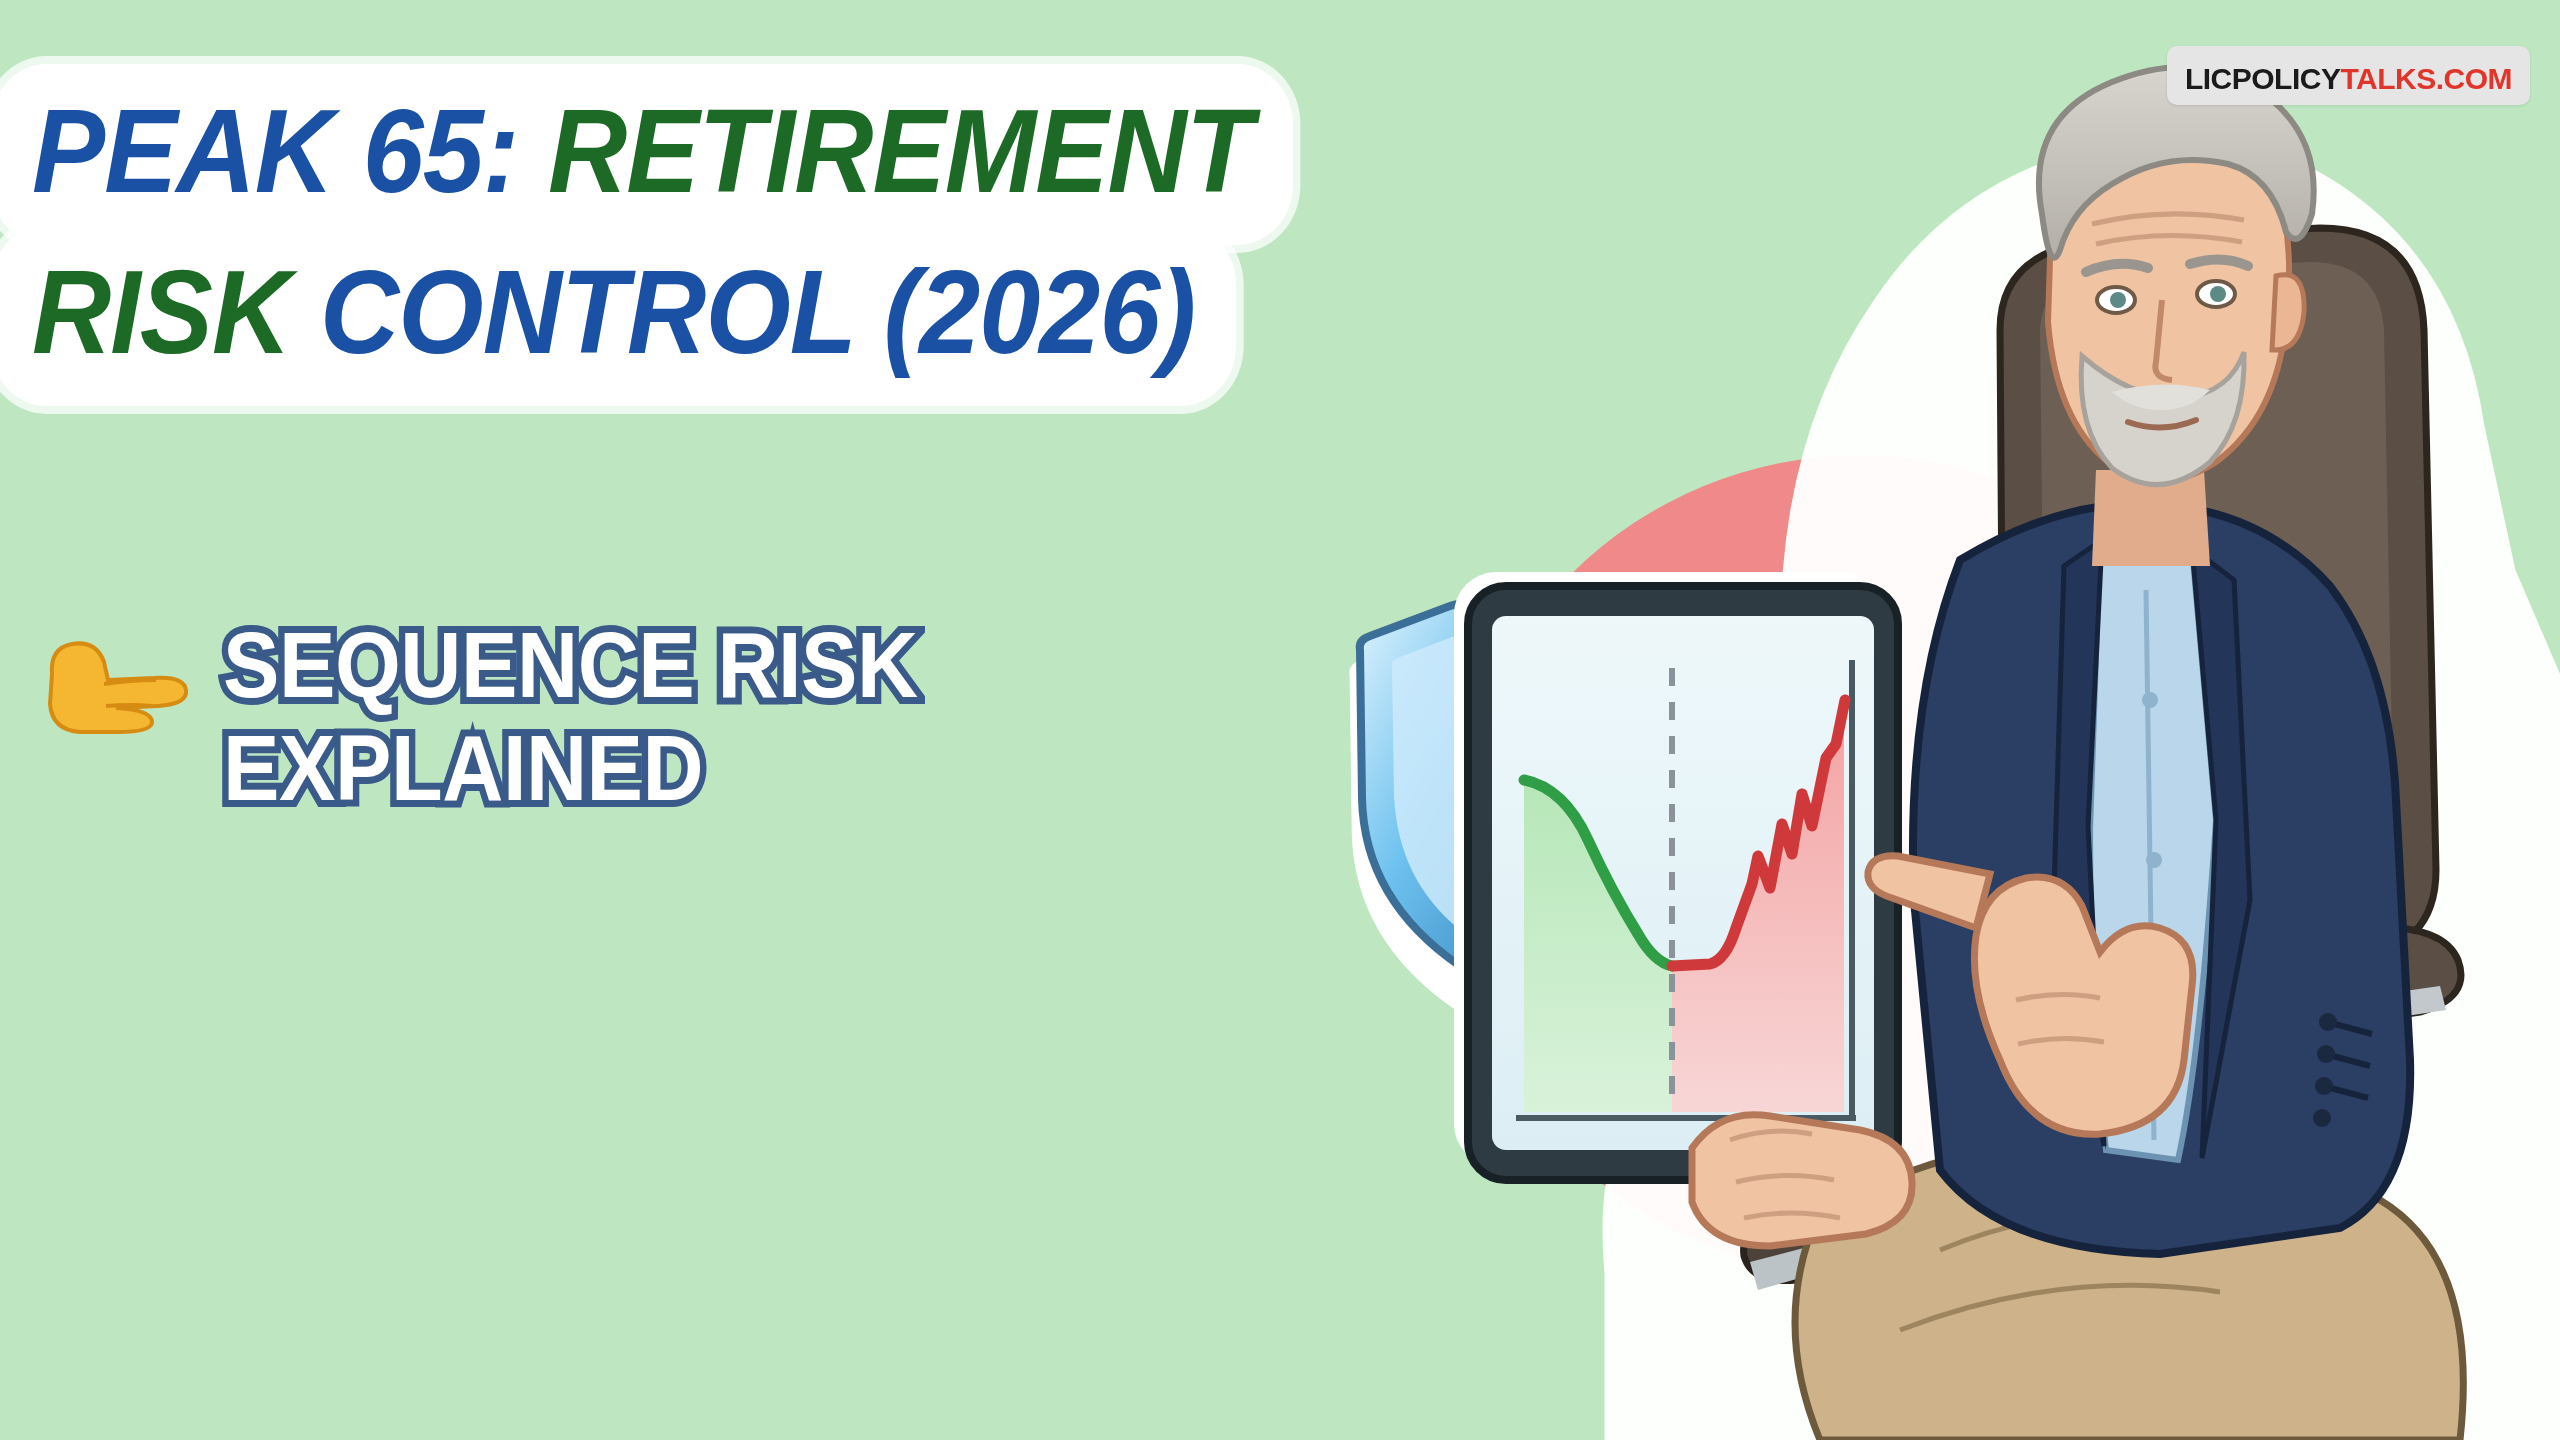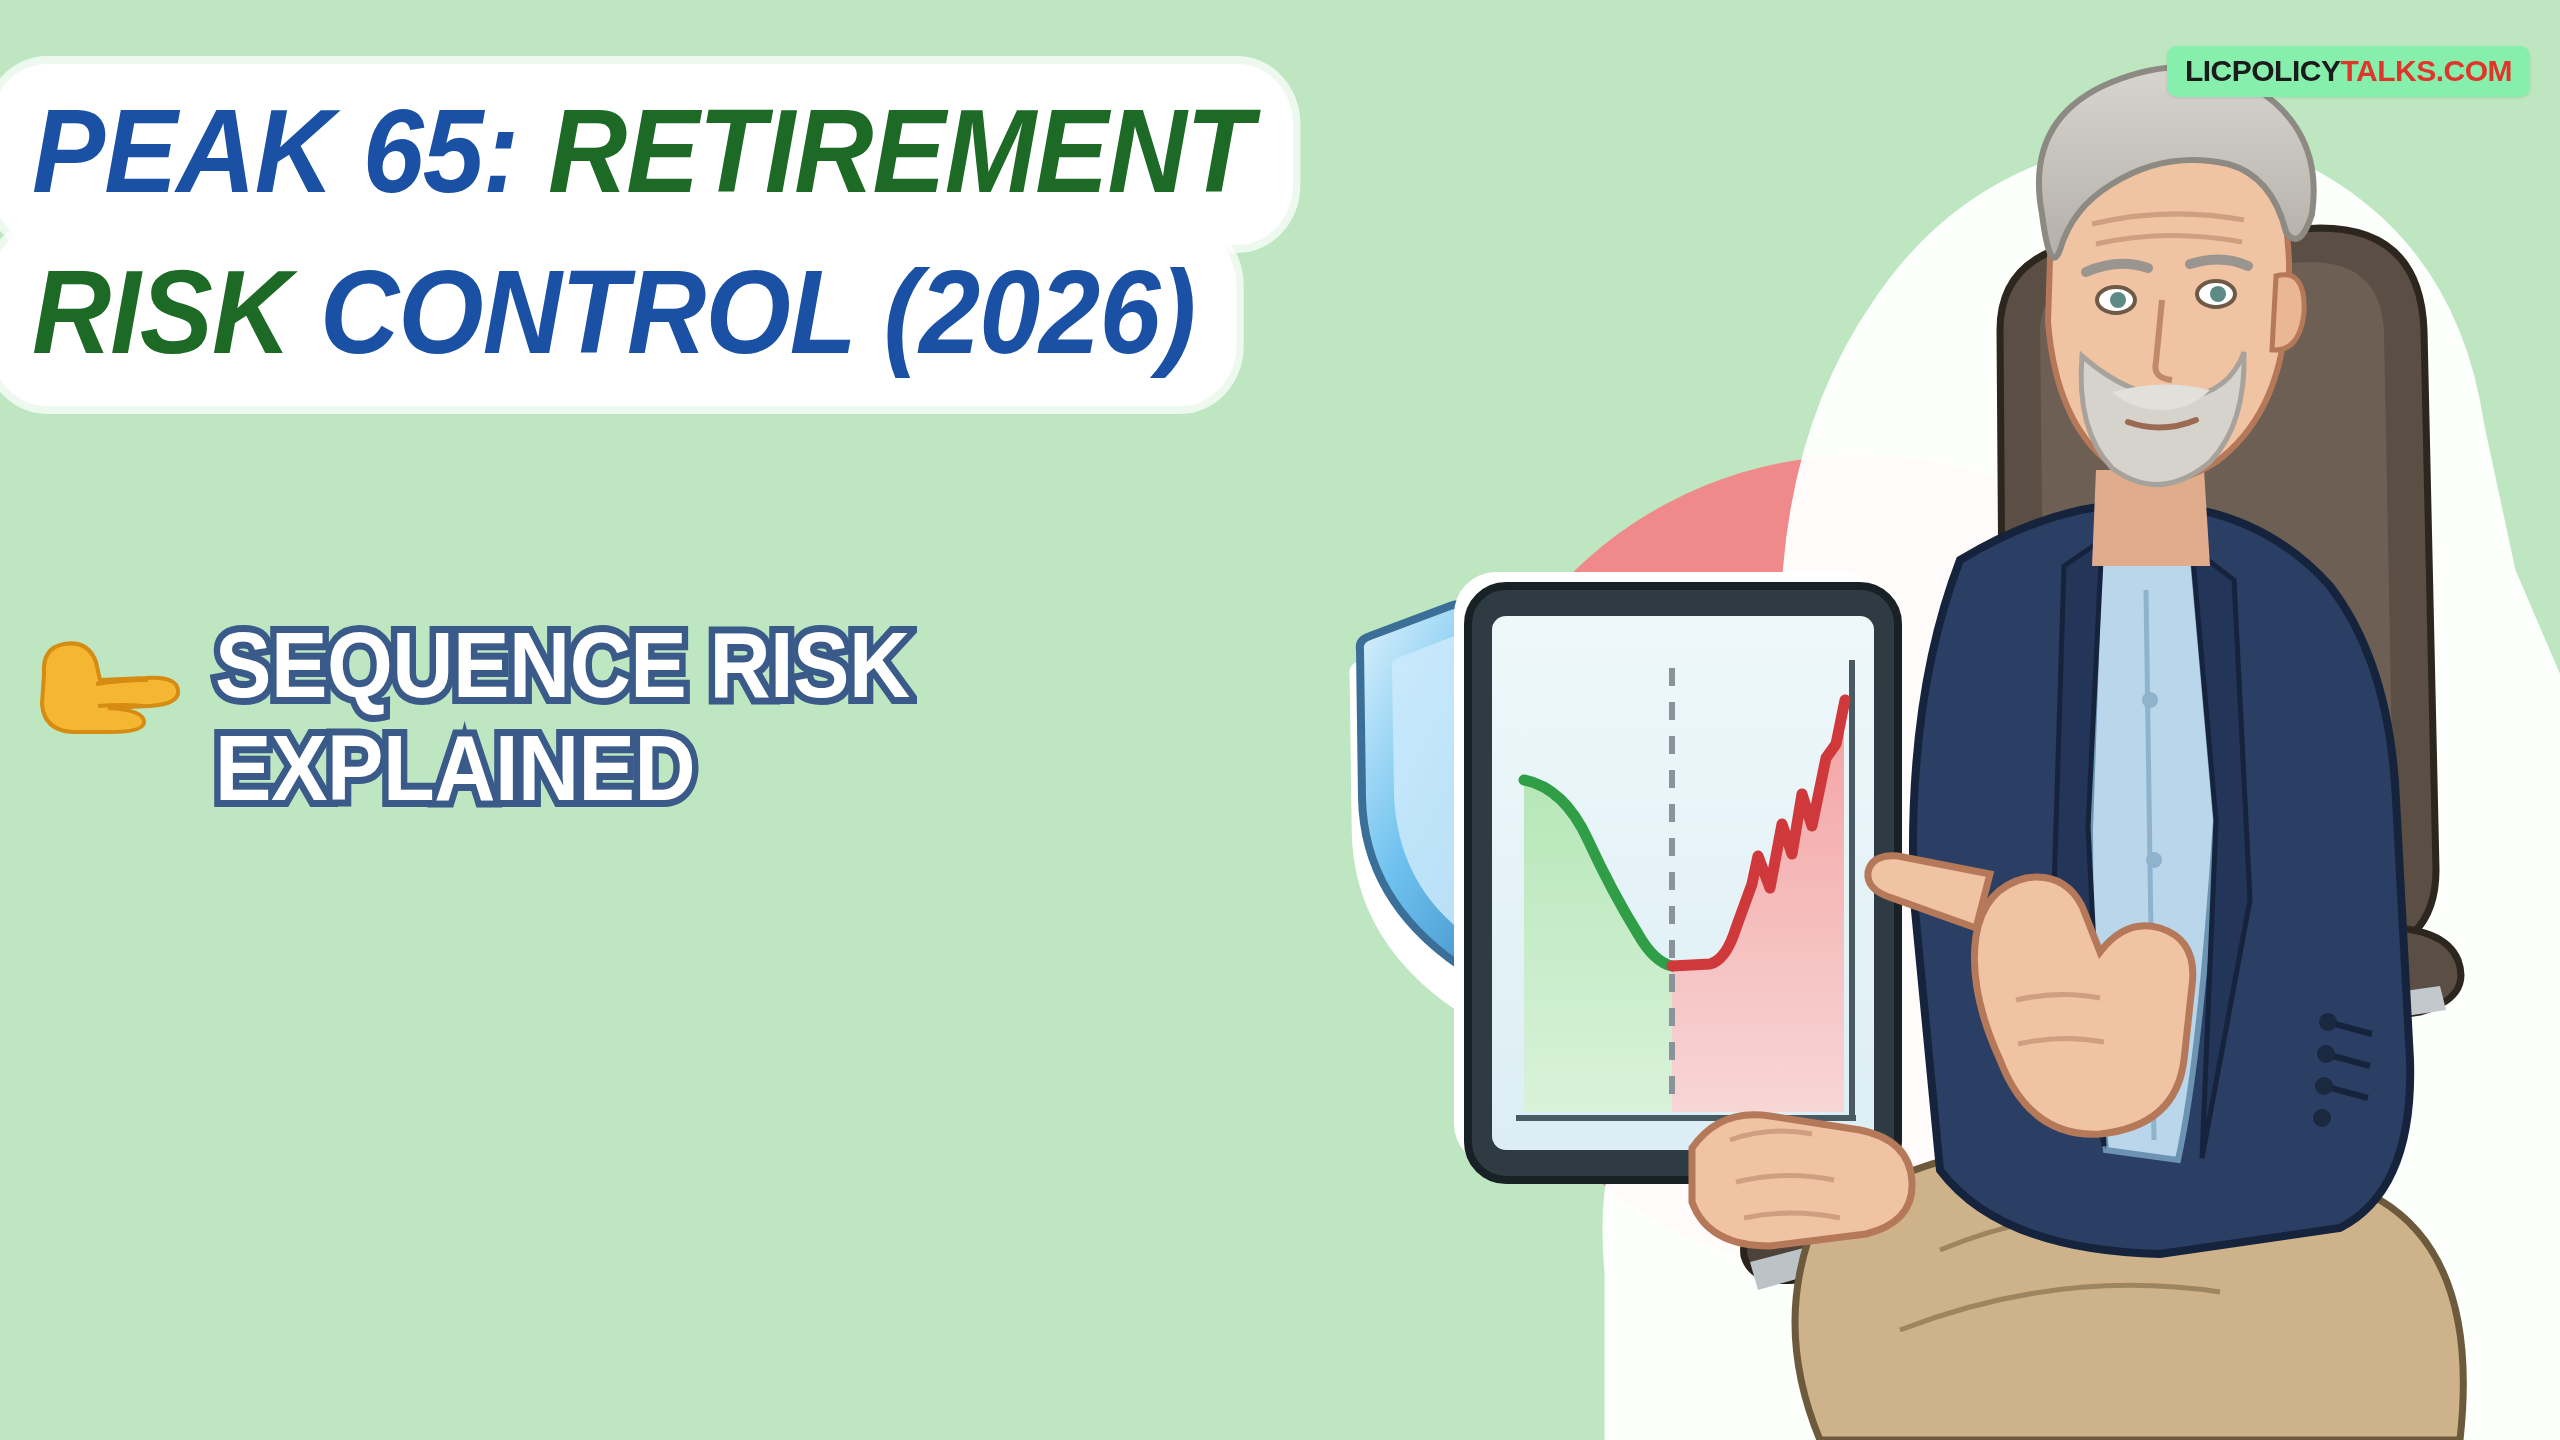--- a/index.html
+++ b/index.html
@@ -6,22 +6,22 @@
   html,body { width:2560px; height:1440px; overflow:hidden; }
   body {
     background:#bee7c1;
     font-family:"Liberation Sans", sans-serif;
     position:relative;
   }
 
   
   .watermark{
     position:absolute; top:46px; right:30px;
-    background:#86efac; border-radius:10px;
-    padding:8px 18px 9px 18px;
+    background:#e5e5e5; border-radius:10px;
+    padding:16px 18px 9px 18px;
     font-size:30px; font-weight:700; letter-spacing:-0.5px;
     white-space:nowrap; z-index:60;
     box-shadow:0 1px 3px rgba(0,0,0,.10);
   }
   .wm-a{ color:#1b1b1b; }
   .wm-b{ color:#e0352a; }
 
   
   .title-block{
     position:absolute; left:4px; top:78px; z-index:40;
@@ -42,21 +42,21 @@
     font-stretch:condensed;
     transform:scaleX(0.93);
     transform-origin:left center;
     box-shadow:0 0 0 14px #ffffff, 0 0 0 22px rgba(255,255,255,.72);
   }
   .t-blue{ color:#1b51a4; }
   .t-green{ color:#1d6a26; }
 
   
   .bullets{
-    position:absolute; left:26px; top:610px; z-index:40;
+    position:absolute; left:34px; top:610px; z-index:40;
     width:1420px;
   }
   .bullet-row{
     display:flex; align-items:flex-start; gap:14px;
     margin-bottom:18px;
   }
   .hand-icon{
     flex:0 0 auto; width:175px; height:120px;
     position:relative; margin-top:18px;
   }

